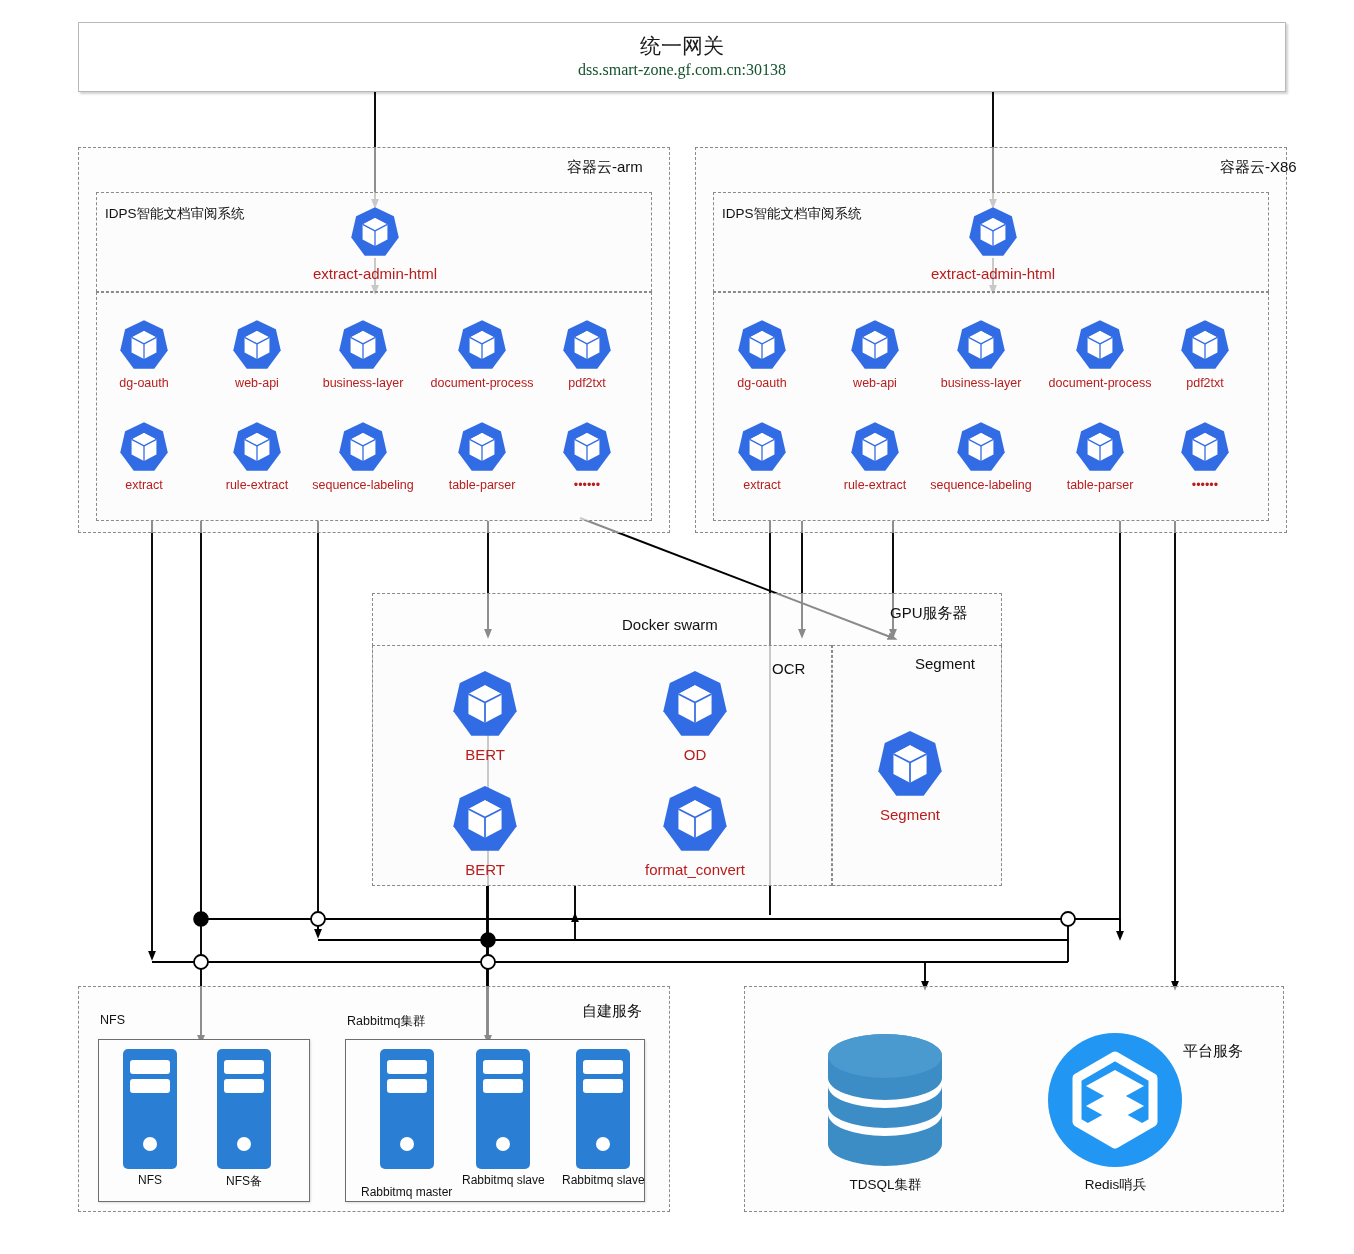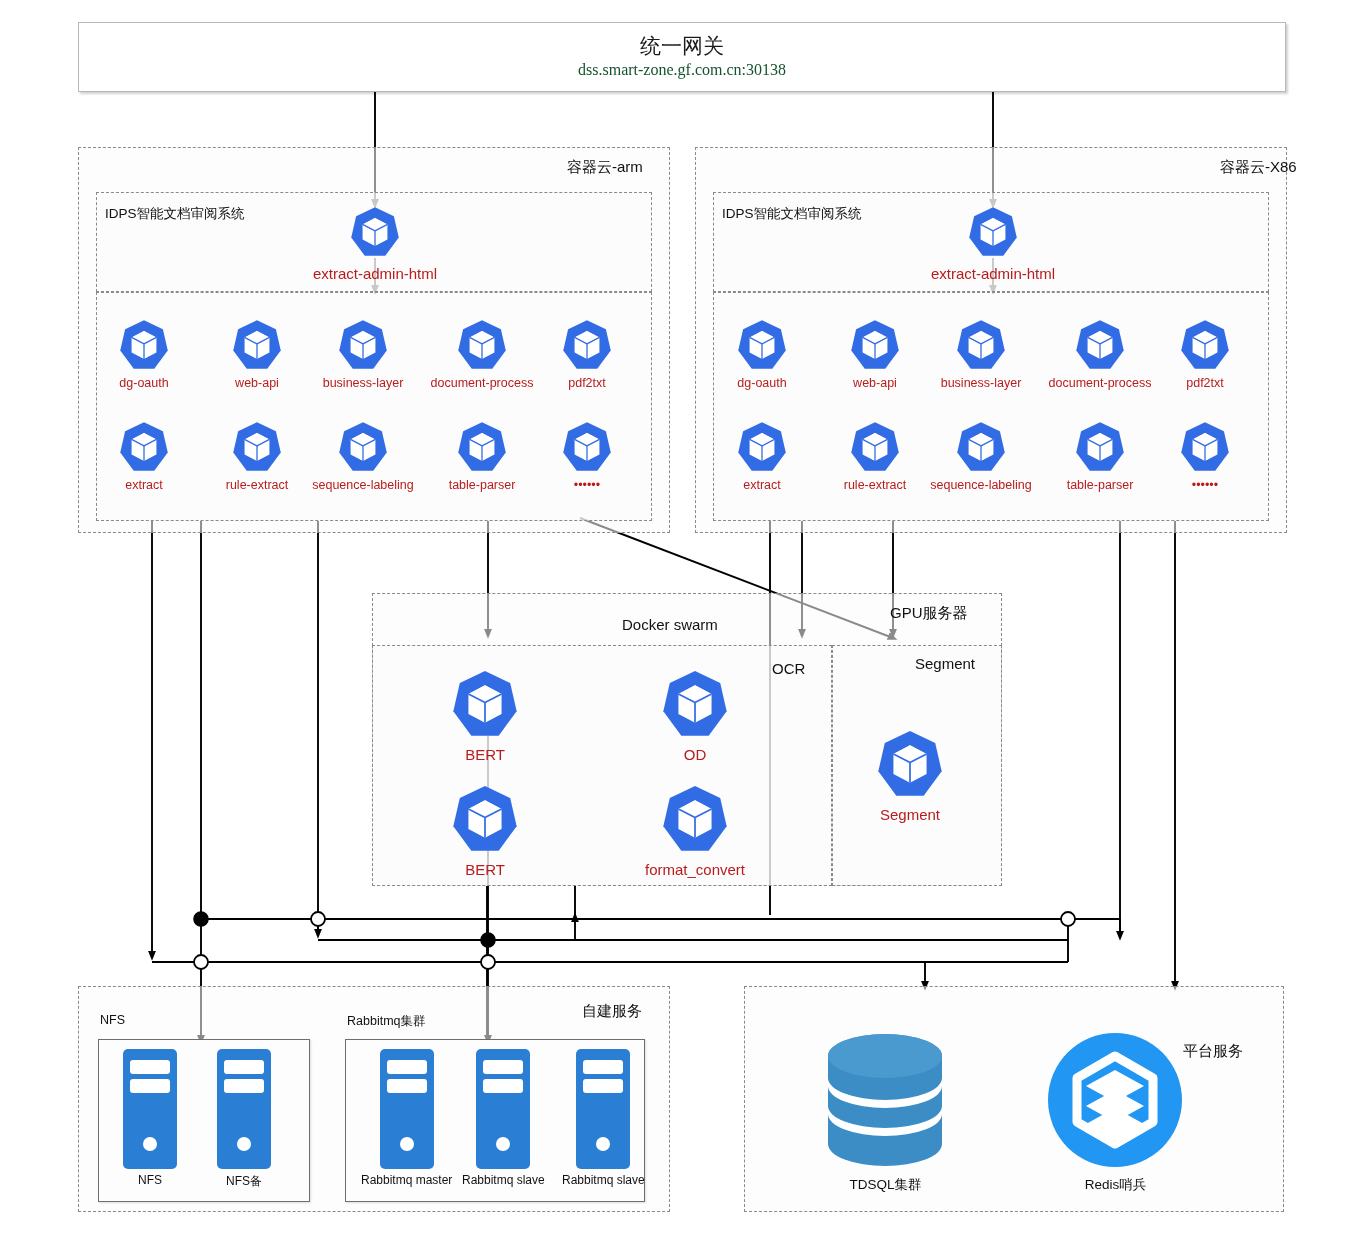--- a/index.html
+++ b/index.html
@@ -461,21 +461,21 @@
       <rect x="8" y="12" width="40" height="14" rx="3" fill="#fff"></rect>
       <rect x="8" y="31" width="40" height="14" rx="3" fill="#fff"></rect>
       <circle cx="28" cy="96" r="7" fill="#fff"></circle>
     </svg>
     <div class="cap">NFS备</div>
   </div>
 
   <div class="small-label" style="left:347px;top:1013px;">Rabbitmq集群</div>
   <div class="solidbox" style="left:345px;top:1039px;width:300px;height:163px;"></div>
 
-  <div class="tower" style="left:361px;top:1048px;">
+  <div class="tower" style="left:361px;top:1048px;gap:12px;">
     <svg width="56" height="122" viewBox="0 0 56 122">
       <rect x="1" y="1" width="54" height="120" rx="5" fill="#2a7fd4"></rect>
       <rect x="8" y="12" width="40" height="14" rx="3" fill="#fff"></rect>
       <rect x="8" y="31" width="40" height="14" rx="3" fill="#fff"></rect>
       <circle cx="28" cy="96" r="7" fill="#fff"></circle>
     </svg>
     <div class="cap">Rabbitmq master</div>
   </div>
   <div class="tower" style="left:462px;top:1048px;">
     <svg width="56" height="122" viewBox="0 0 56 122">

